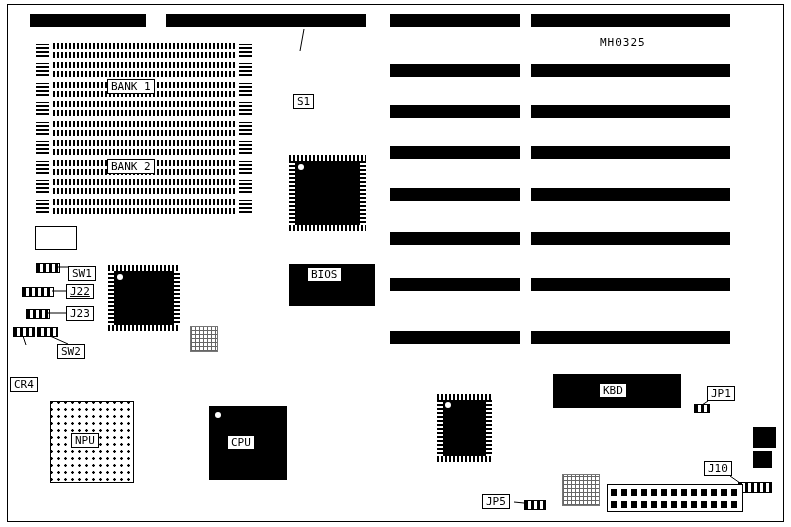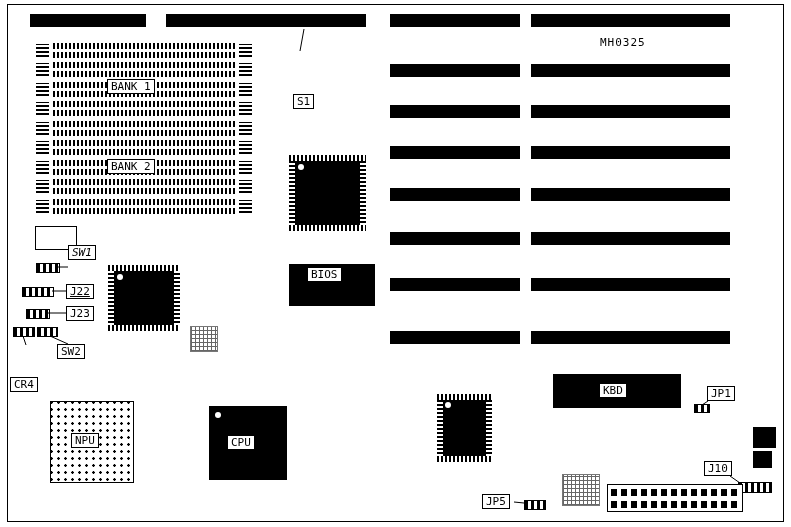--- a/index.html
+++ b/index.html
@@ -61,21 +61,21 @@
   <div class="blk" style="left:166px;top:14px;width:200px;height:13px;"></div>
 
   <div class="lbl" style="left:293px;top:51px;margin-top:43px;">S1</div>
   <div class="txt" style="left:600px;top:36px;">MH0325</div>
   <div class="lbl" style="left:107px;top:79px;">BANK 1</div>
   <div class="lbl" style="left:107px;top:159px;">BANK 2</div>
 
   <div class="outline" style="left:35px;top:226px;width:40px;height:22px;"></div>
 
   <div class="pins" style="left:36px;top:263px;width:22px;"></div>
-  <div class="lbl" style="left:68px;top:245px;font-style:italic;">SW1</div>
+  <div class="lbl" style="left:68px;top:266px;">SW1</div>
 
   <div class="pins" style="left:22px;top:287px;width:30px;"></div>
   <div class="lbl" style="left:66px;top:284px;text-decoration:underline;">J22</div>
 
   <div class="pins" style="left:26px;top:309px;width:22px;"></div>
   <div class="lbl" style="left:66px;top:306px;">J23</div>
 
   <div class="pins" style="left:13px;top:327px;width:20px;"></div>
   <div class="lbl" style="left:10px;top:345px;margin-top:32px;">CR4</div>
 

